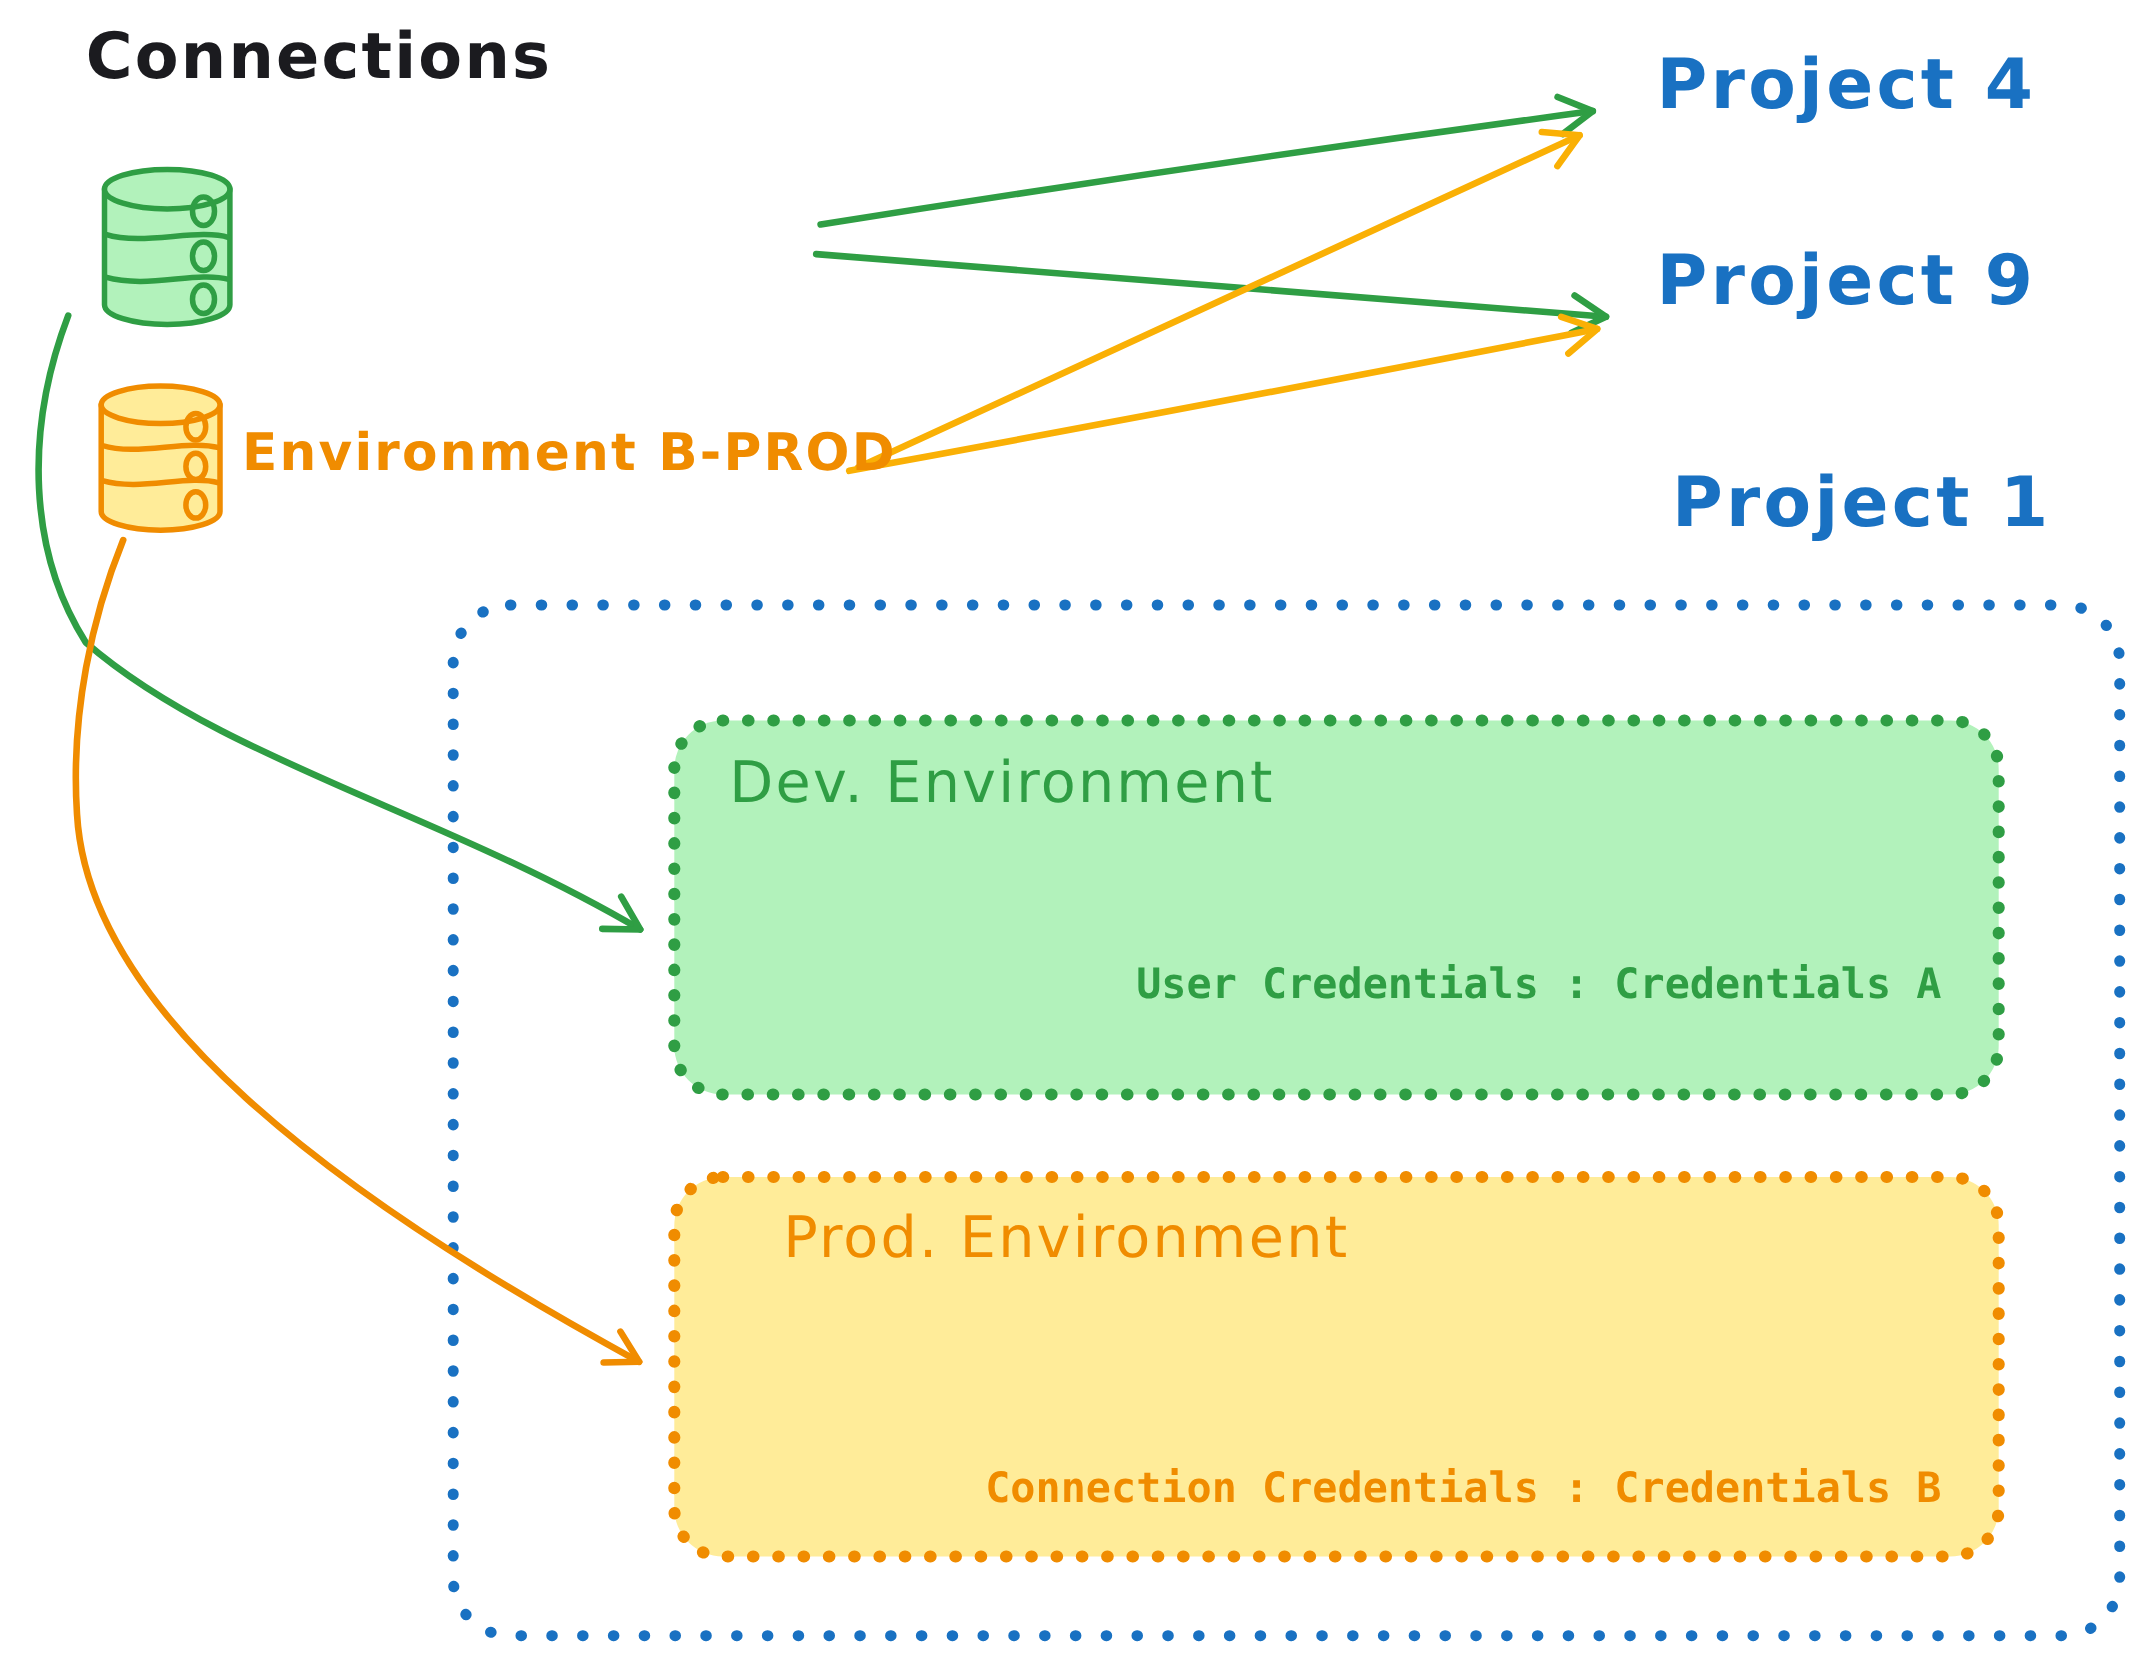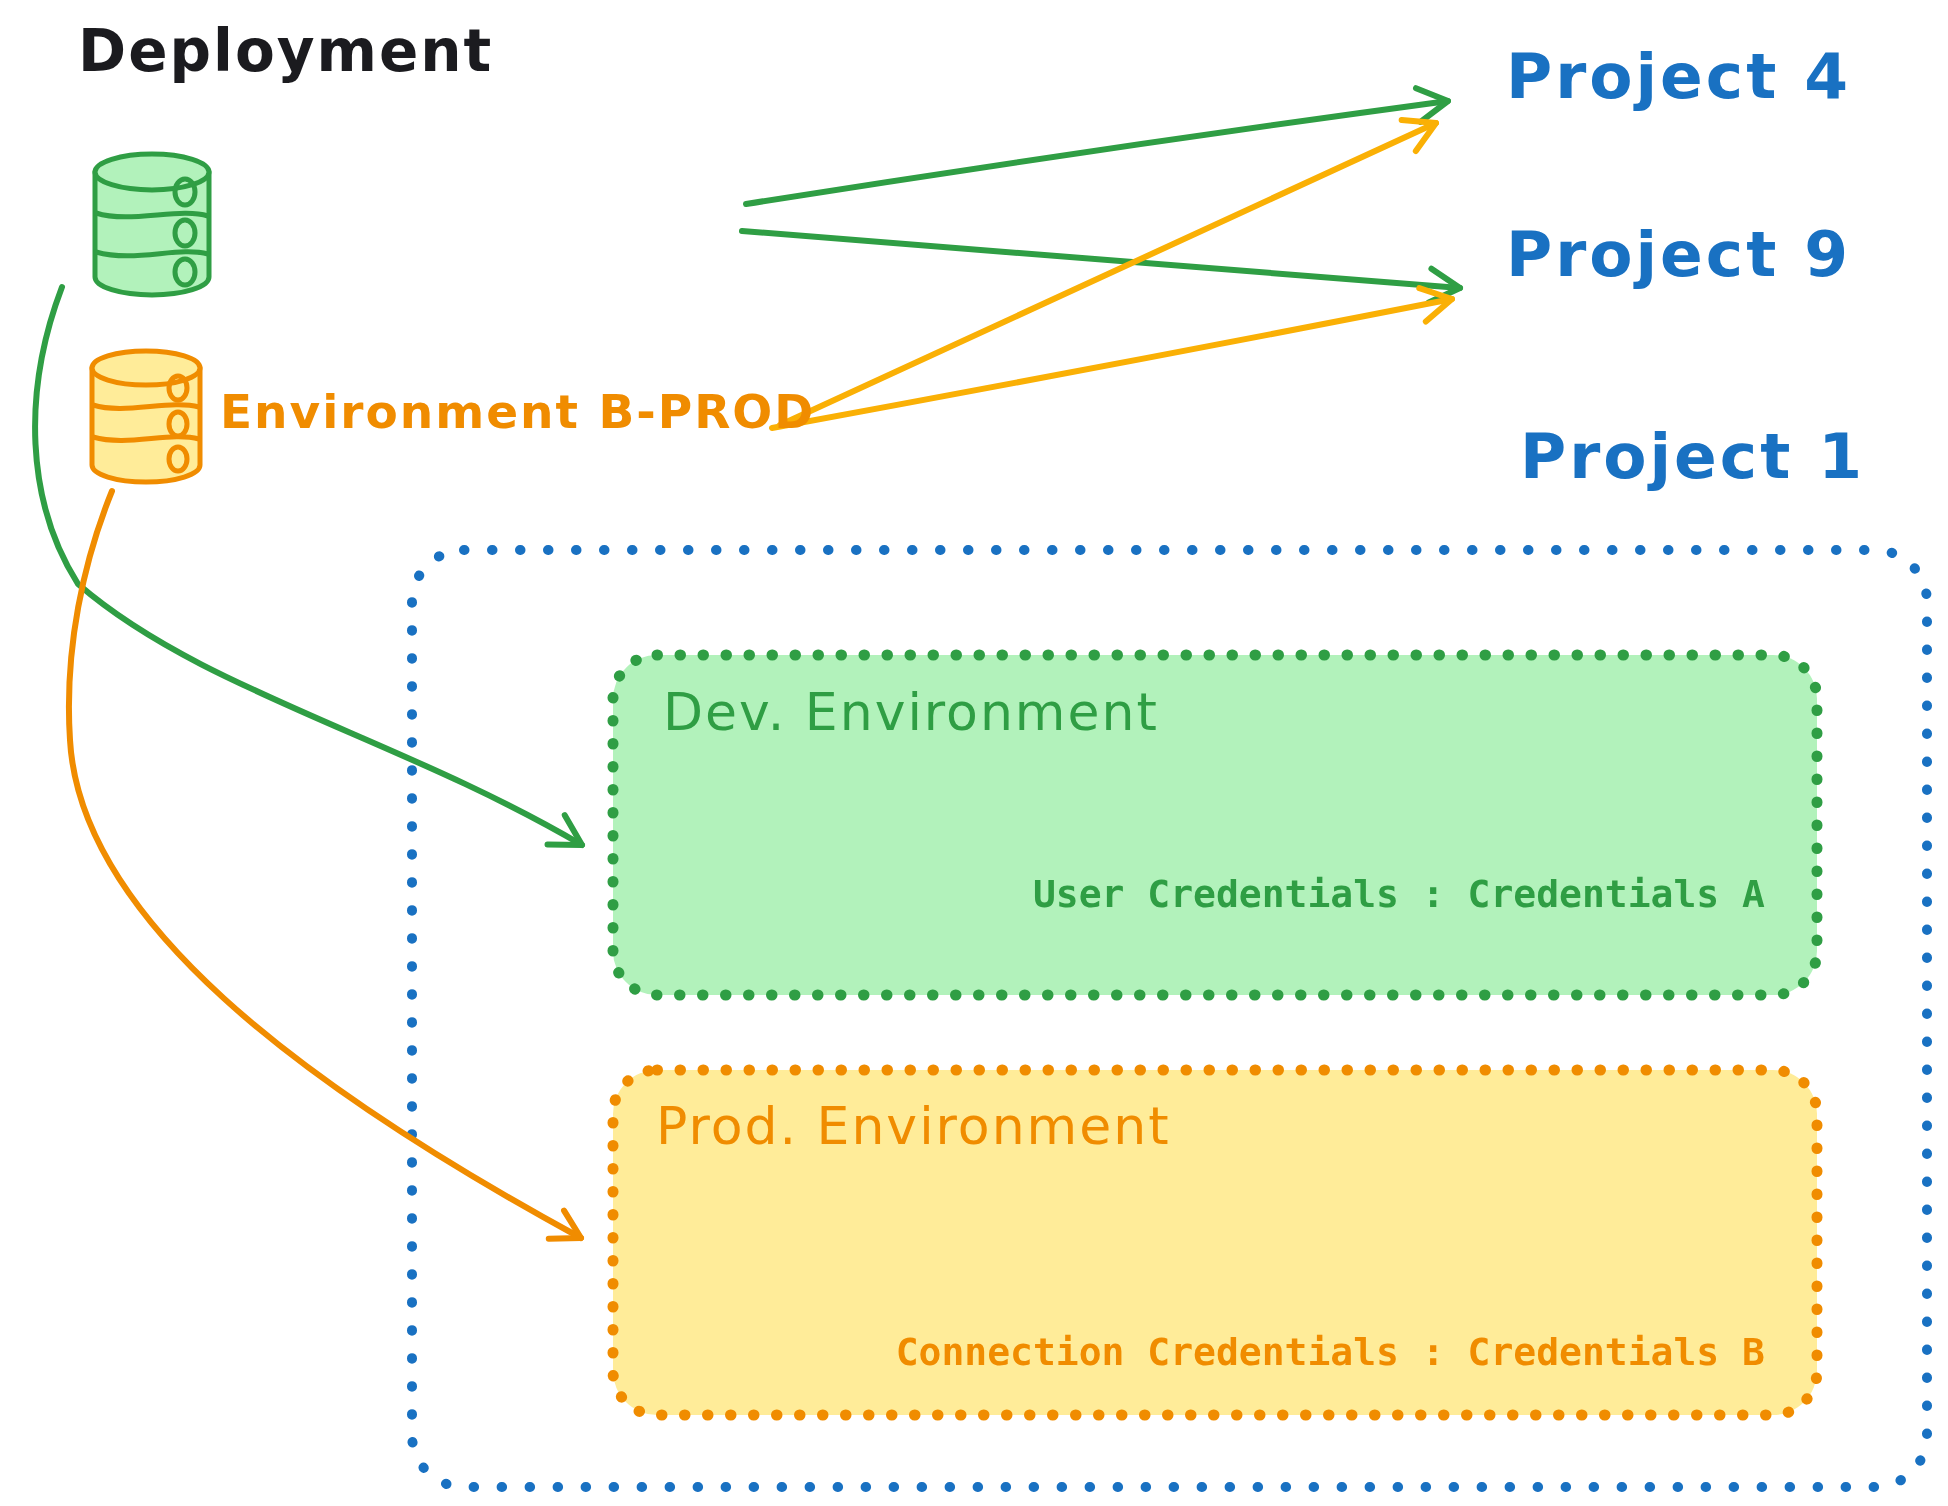--- a/index.html
+++ b/index.html
@@ -15,21 +15,21 @@
   .t{position:absolute; white-space:nowrap; line-height:1.1;}
   .title{left:78px; top:20px; font-size:58px; font-weight:700; color:var(--ink); letter-spacing:2px;}
   .conn-a{left:228px; top:184px; font-size:47px; font-weight:700; color:var(--green); letter-spacing:2px;}
   .conn-b{left:220px; top:386px; font-size:47px; font-weight:700; color:var(--orange); letter-spacing:2px;}
   .proj{font-size:63px; font-weight:700; color:var(--blue); letter-spacing:3px;}
   .p3{left:1506px; top:42px;}
   .p2{left:1506px; top:220px;}
   .p1{left:1520px; top:422px;}
   .env-title{font-size:52px; font-weight:400; letter-spacing:2px;}
   .dev-title{left:663px; top:684px; color:var(--green);}
-  .prod-title{left:656px; top:1098px; color:var(--orange);}
+  .prod-title{left:712px; top:1098px; color:var(--orange);}
   .creds{
     position:absolute; left:613px; width:1152px; text-align:right;
     font-family:"DejaVu Sans Mono", monospace; font-size:38px; font-weight:600;
     letter-spacing:0px;
   }
   .dev-creds{top:872px; color:var(--green);}
   .prod-creds{top:1330px; color:var(--orange);}
 </style>
 </head>
 <body>
@@ -79,21 +79,21 @@
       <path d="M92,368 V465 A54,17 0 0 0 200,465 V368" style="fill:var(--orange-fill); stroke:var(--orange)"></path>
       <ellipse cx="146" cy="368" rx="54" ry="17" style="fill:var(--orange-fill); stroke:var(--orange)"></ellipse>
       <path d="M93,405 C125,415 170,399 199,407"></path>
       <path d="M93,437 C128,447 170,431 199,439"></path>
       <ellipse cx="178" cy="388" rx="9" ry="12"></ellipse>
       <ellipse cx="178" cy="424" rx="9" ry="12"></ellipse>
       <ellipse cx="178" cy="459" rx="9" ry="12"></ellipse>
     </g>
   </svg>
 
-  <div class="t title">Deployment</div>
+  <div class="t title">Connections</div>
 
 
   <div class="t conn-b">Environment B-PROD</div>
 
   <div class="t proj p3">Project 4</div>
 
   <div class="t proj p2">Project 9</div>
 
   <div class="t proj p1">Project 1</div>
 

